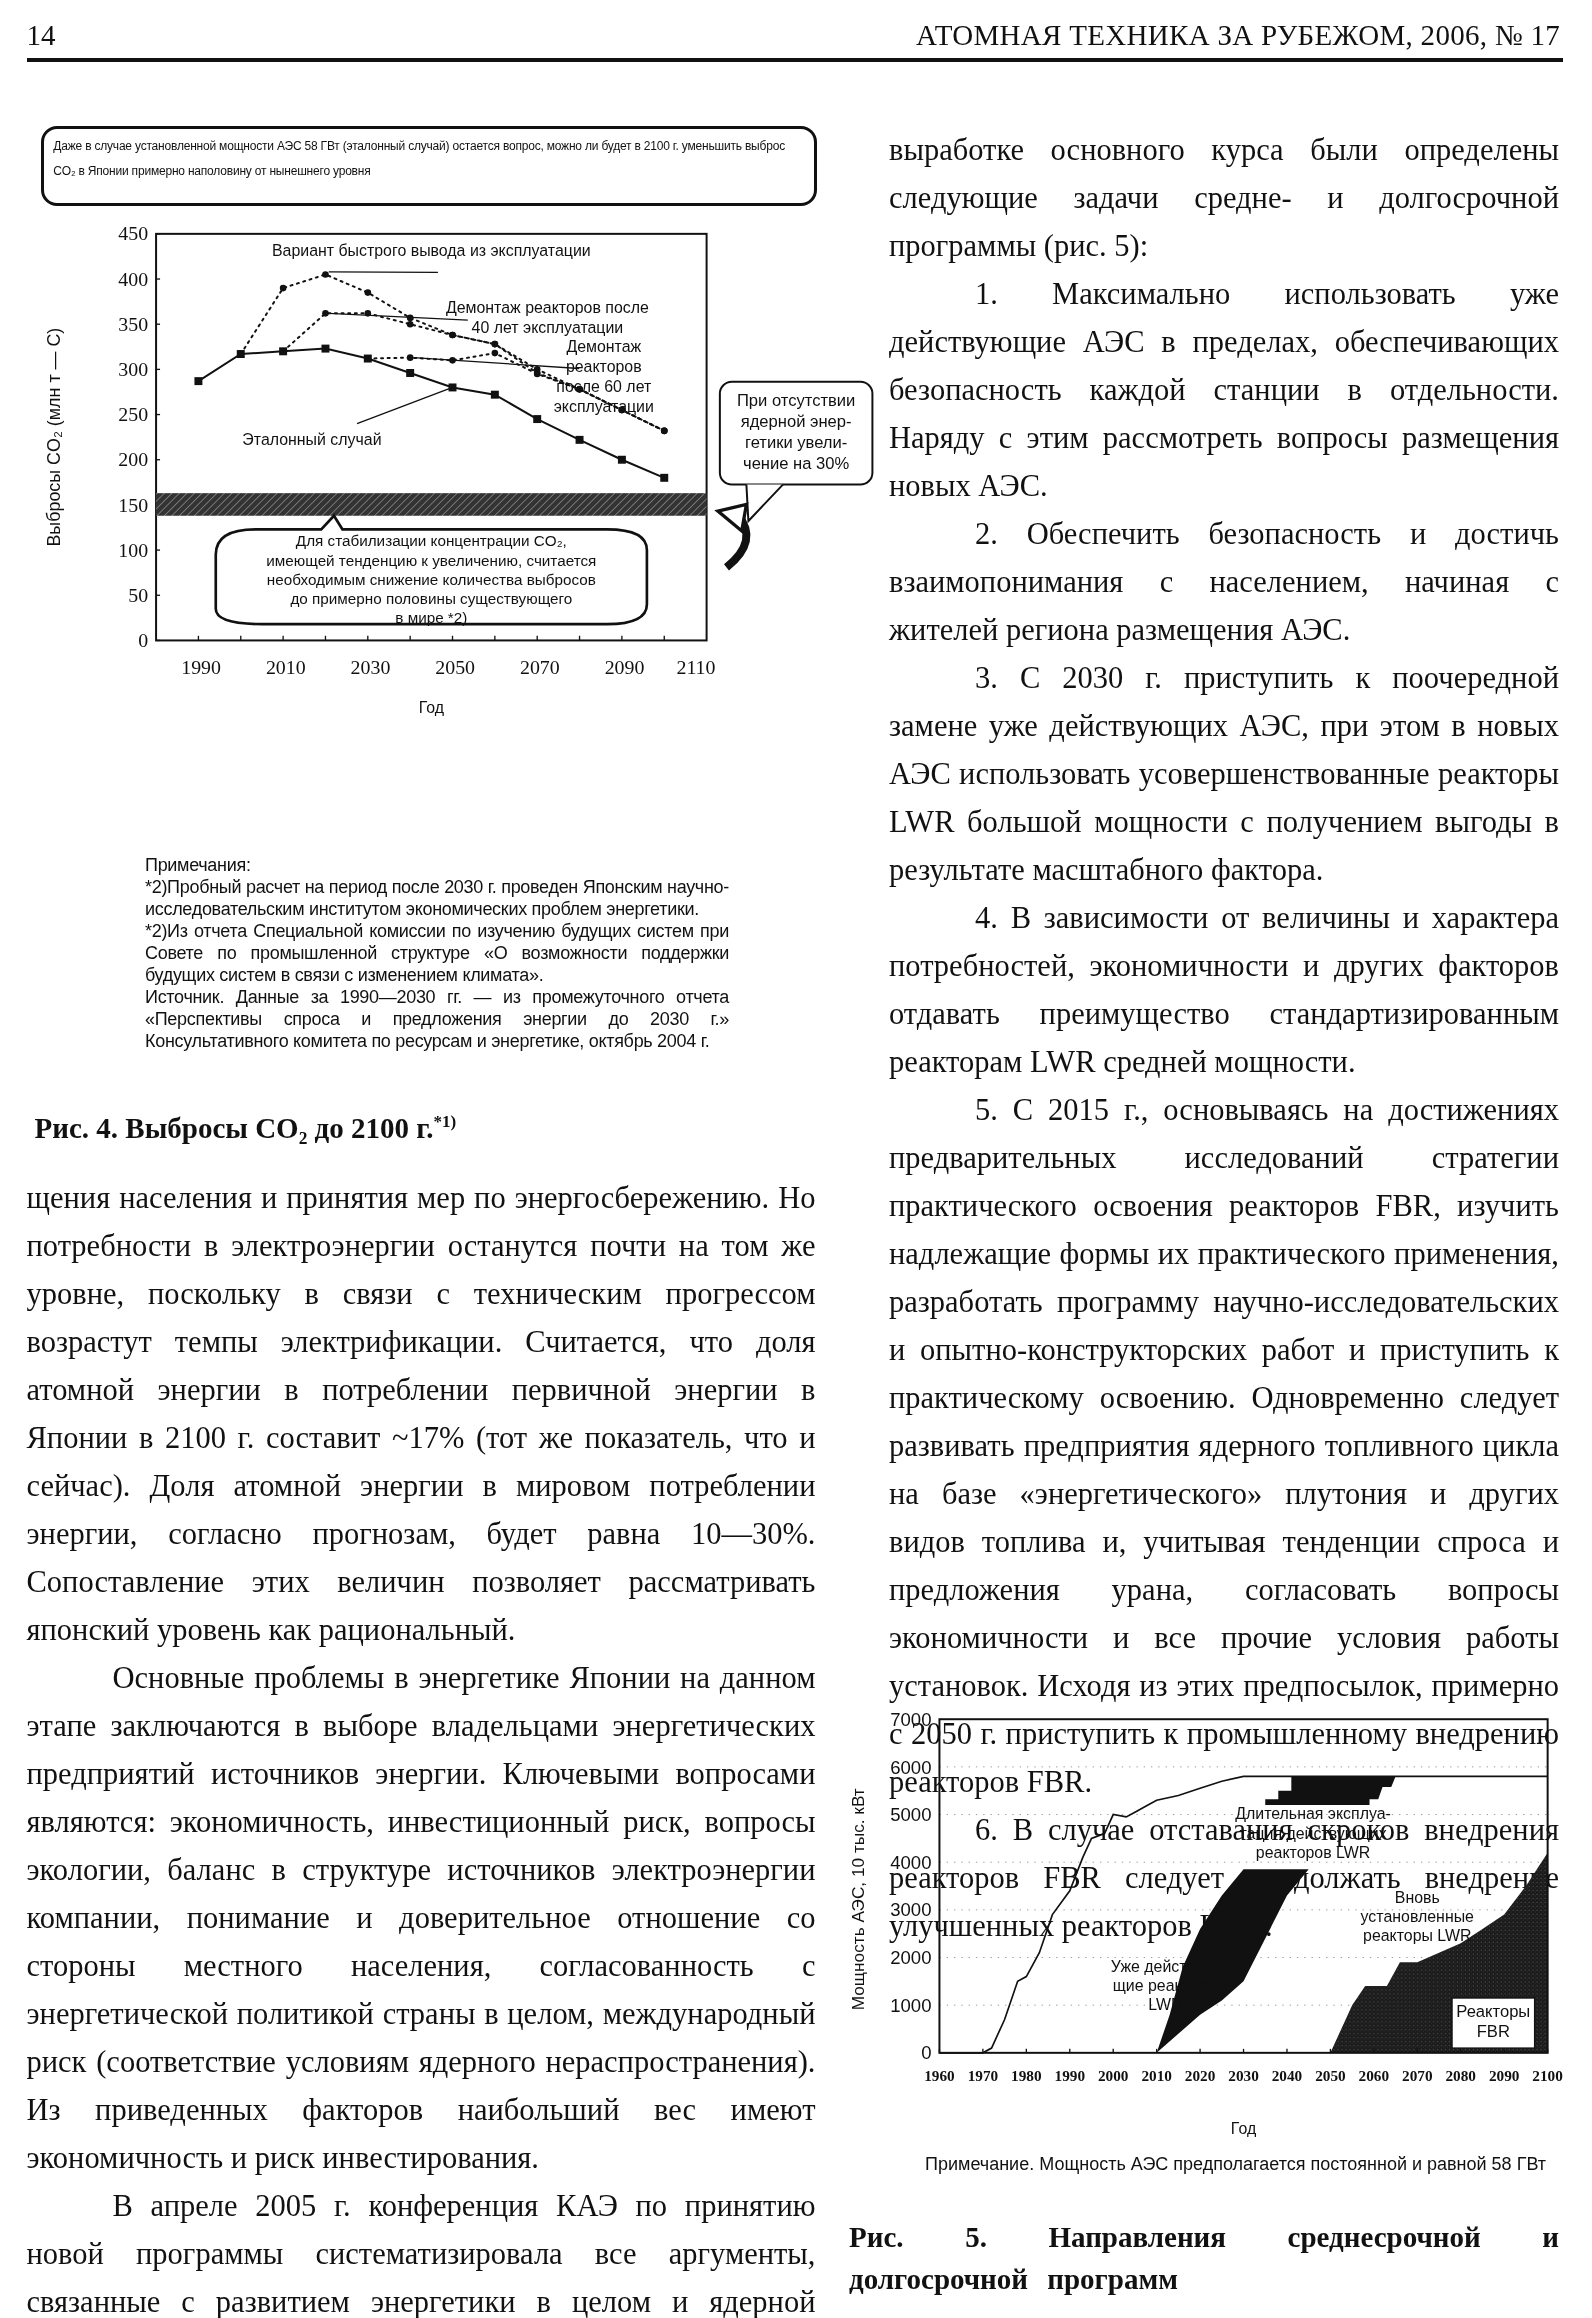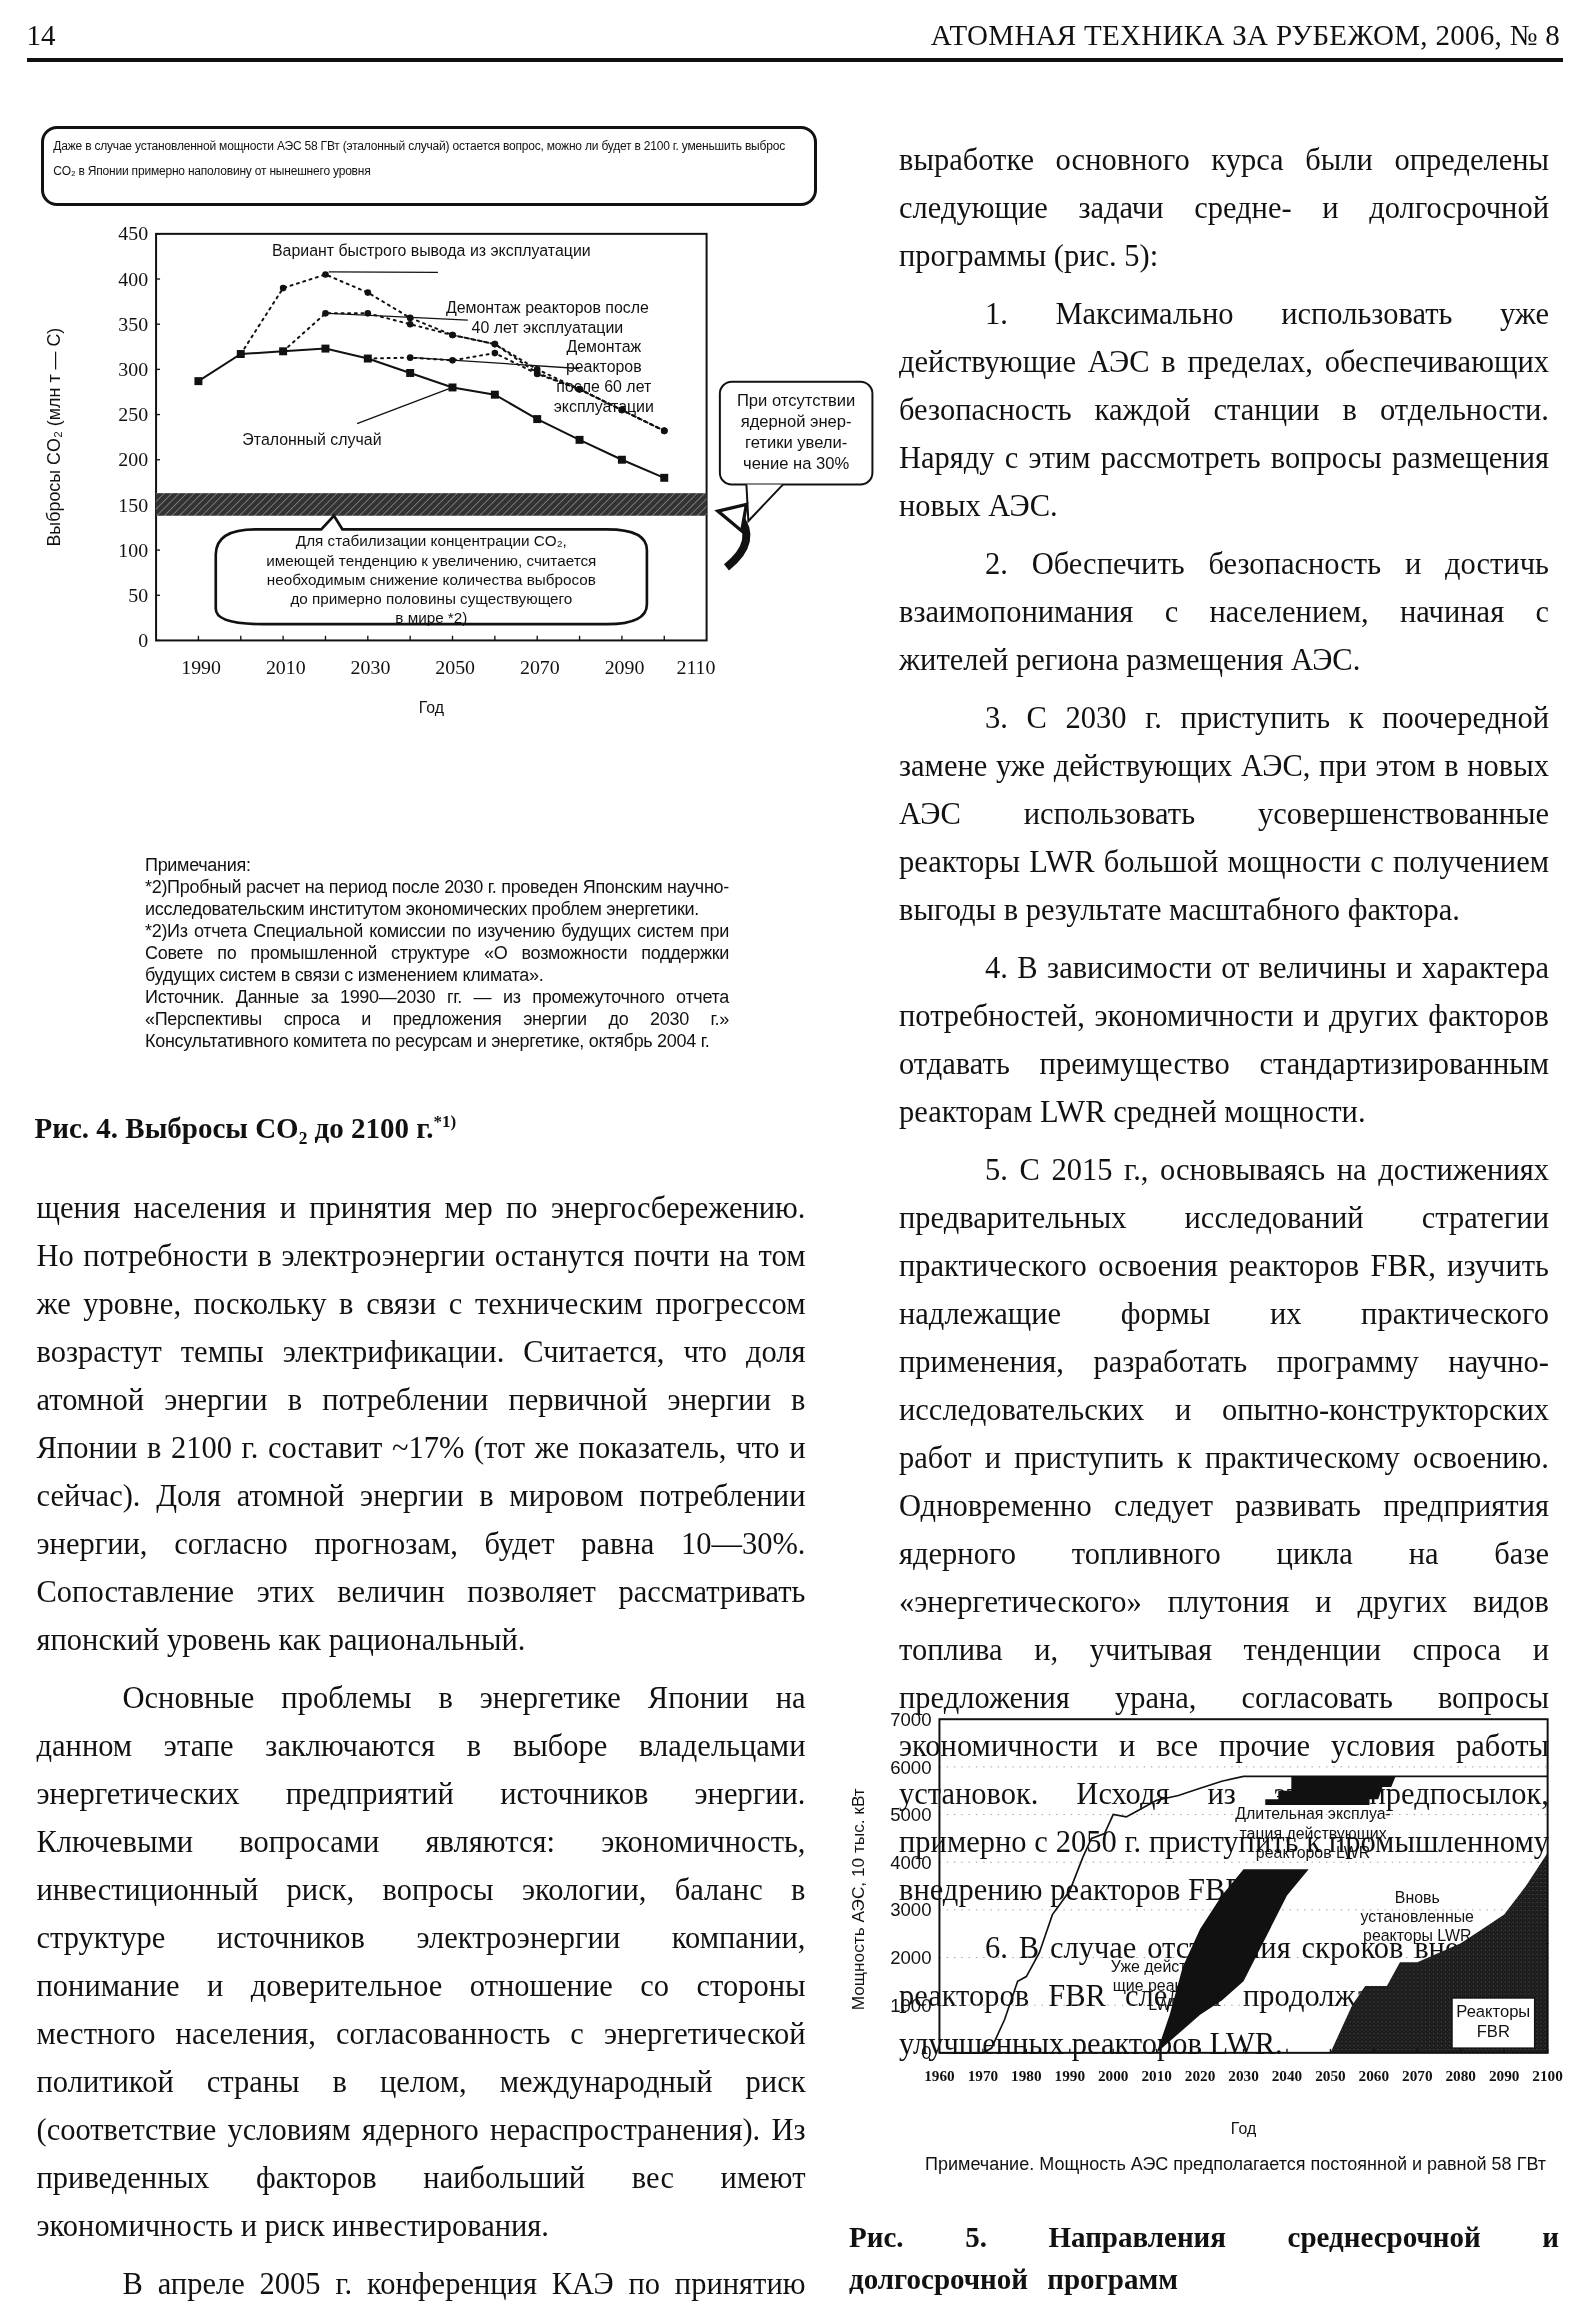--- a/index.html
+++ b/index.html
@@ -6,21 +6,21 @@
   body { width:1592px; height:2319px; position:relative; overflow:hidden; color:#111; font-family:"Liberation Serif", serif; }
   .abs { position:absolute; }
   .runhead-num { left:26.5px; top:18.6px; font-size:29px;text-align:center; }
   .runhead-title { right:32px; top:18.6px; font-size:29px; letter-spacing:0.3px; }
   .runhead-rule { left:26.5px; right:29px; top:58px; height:4px; background:#111; }
 
   .col-left { left:26.5px; width:789px; }
   .col-right { left:889px; width:670px; }
 
   .body-text { font-size:30.5px; line-height:48px; text-align:justify; hyphens:manual; }
-  .body-text p { margin:10px; text-indent:0; }
+  .body-text p { margin:0; text-indent:0; }
   .body-text p.ind { text-indent:86px; }
 
   .box-note { left:41px; top:126px; width:776px; height:80px; border:3.3px solid #111; border-radius:16px; box-sizing:border-box;
               font-family:"Liberation Sans", sans-serif; font-size:12px; line-height:25px; padding:5.3px 9.3px; letter-spacing:-0.2px; }
 
   .fig-notes { left:145px; top:854px; width:584px; font-family:"Liberation Sans", sans-serif; font-size:18px; line-height:22px; text-align:justify; letter-spacing:-0.3px; }
   .fig-notes p { margin:0; }
 
   .caption { font-weight:bold; font-size:29px; line-height:42px; }
   .caption-4 { left:26.5px; top:1101px;margin-left:8px; }
@@ -28,21 +28,21 @@
 
   .chart2-note { left:925px; top:2153px; width:624px; font-family:"Liberation Sans", sans-serif; font-size:18px; line-height:22.6px; text-align:justify; }
 
   svg text { font-family:"Liberation Sans", sans-serif; }
   .tick-serif { font-family:"Liberation Serif", serif; }
 </style>
 </head>
 <body>
 
 <div class="abs runhead-num">14</div>
-<div class="abs runhead-title">АТОМНАЯ ТЕХНИКА ЗА РУБЕЖОМ, 2006, № 8</div>
+<div class="abs runhead-title">АТОМНАЯ ТЕХНИКА ЗА РУБЕЖОМ, 2006, № 17</div>
 <div class="abs runhead-rule"></div>
 
 <div class="abs box-note">Даже в случае установленной мощности АЭС 58 ГВт (эталонный случай) остается вопрос, можно ли будет в 2100 г. уменьшить выброс CO₂ в Японии примерно наполовину от нынешнего уровня</div>
 
 <svg class="abs" style="left:40px;top:219px;" width="849" height="624" viewBox="0 0 1280 940">
   <defs>
     <pattern id="hatch" width="8" height="8" patternUnits="userSpaceOnUse" patternTransform="rotate(45)">
       <rect width="8" height="8" fill="#333"></rect>
       <line x1="0" y1="0" x2="0" y2="8" stroke="#bbb" stroke-width="1.5"></line>
     </pattern>

